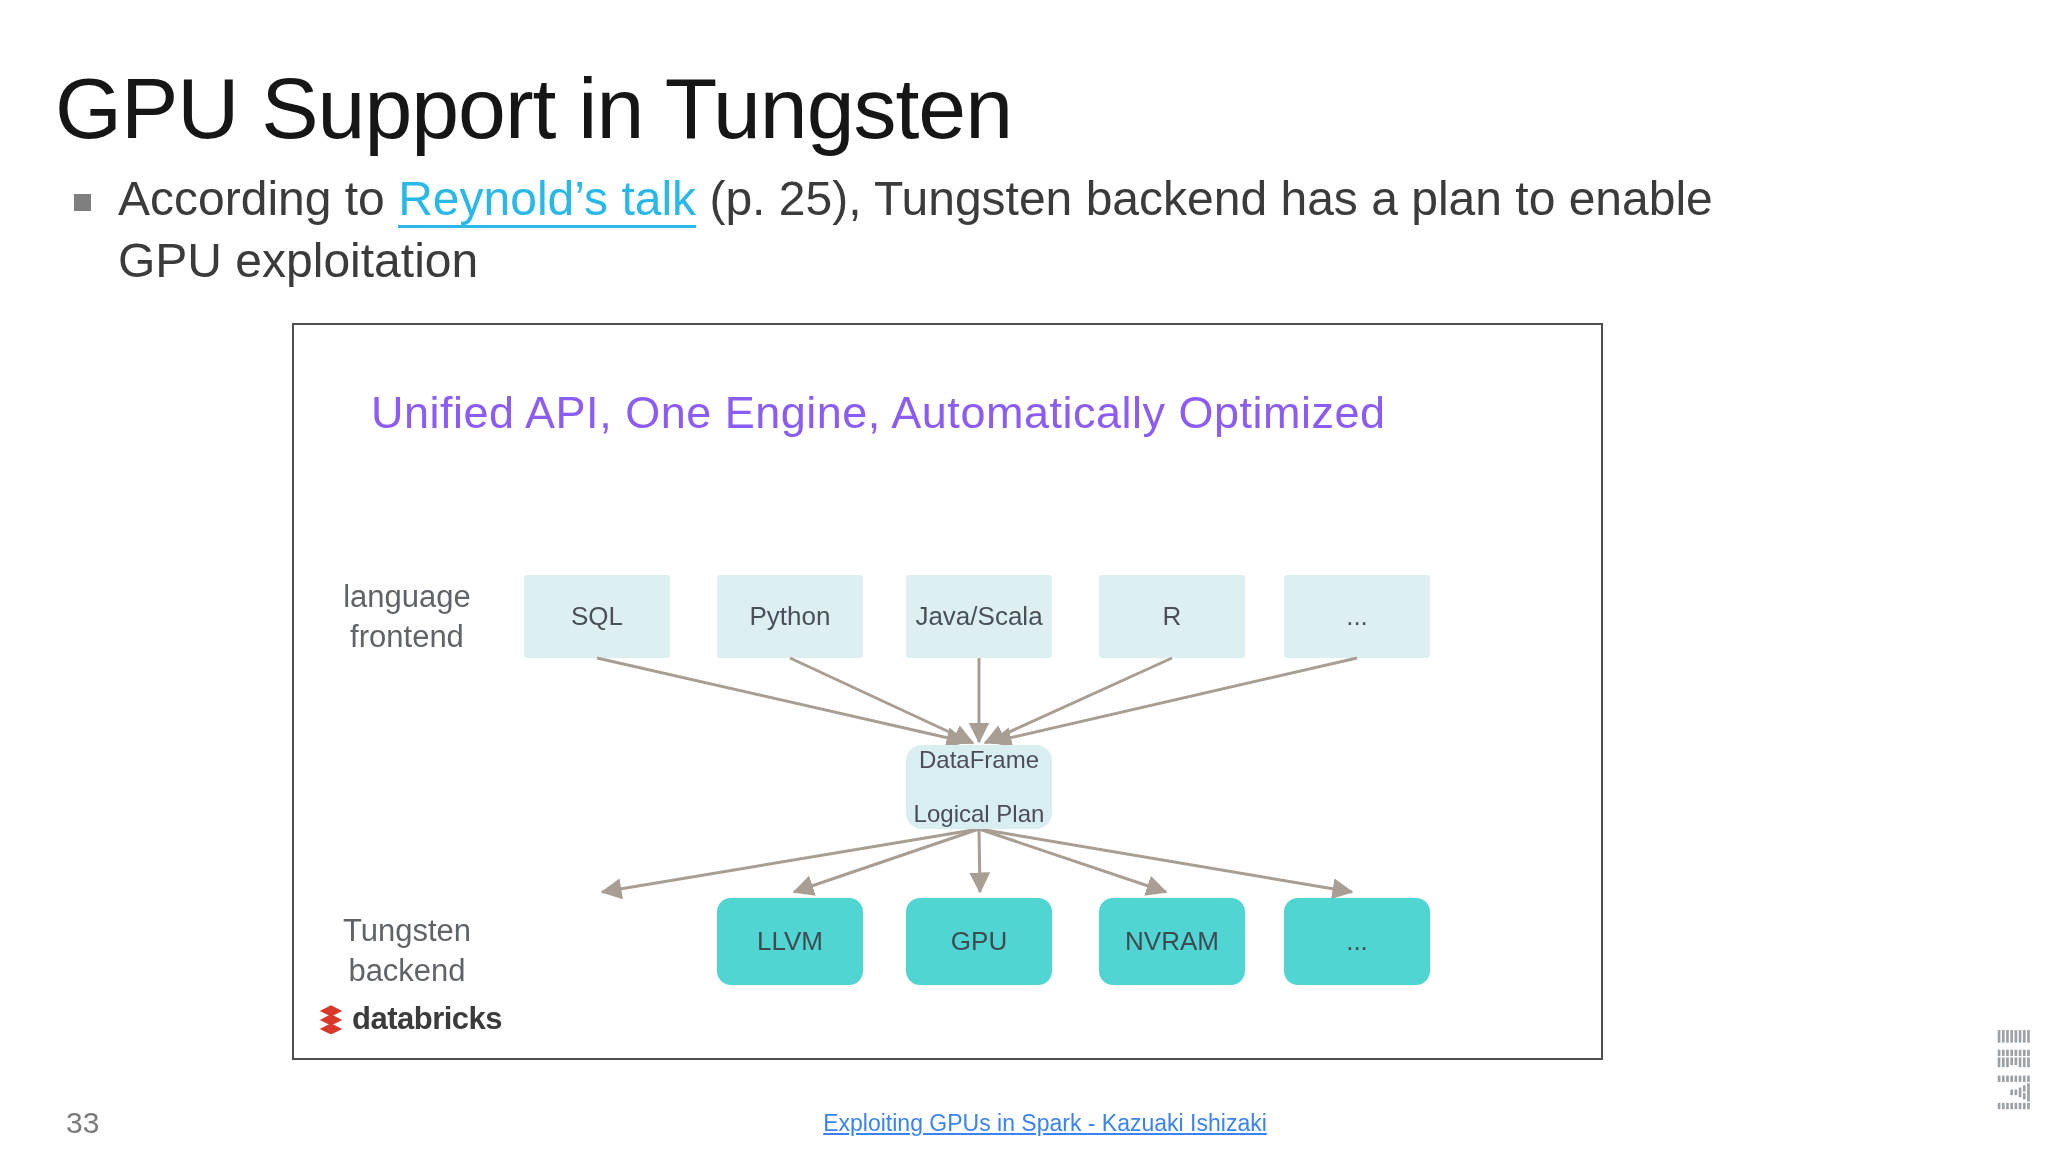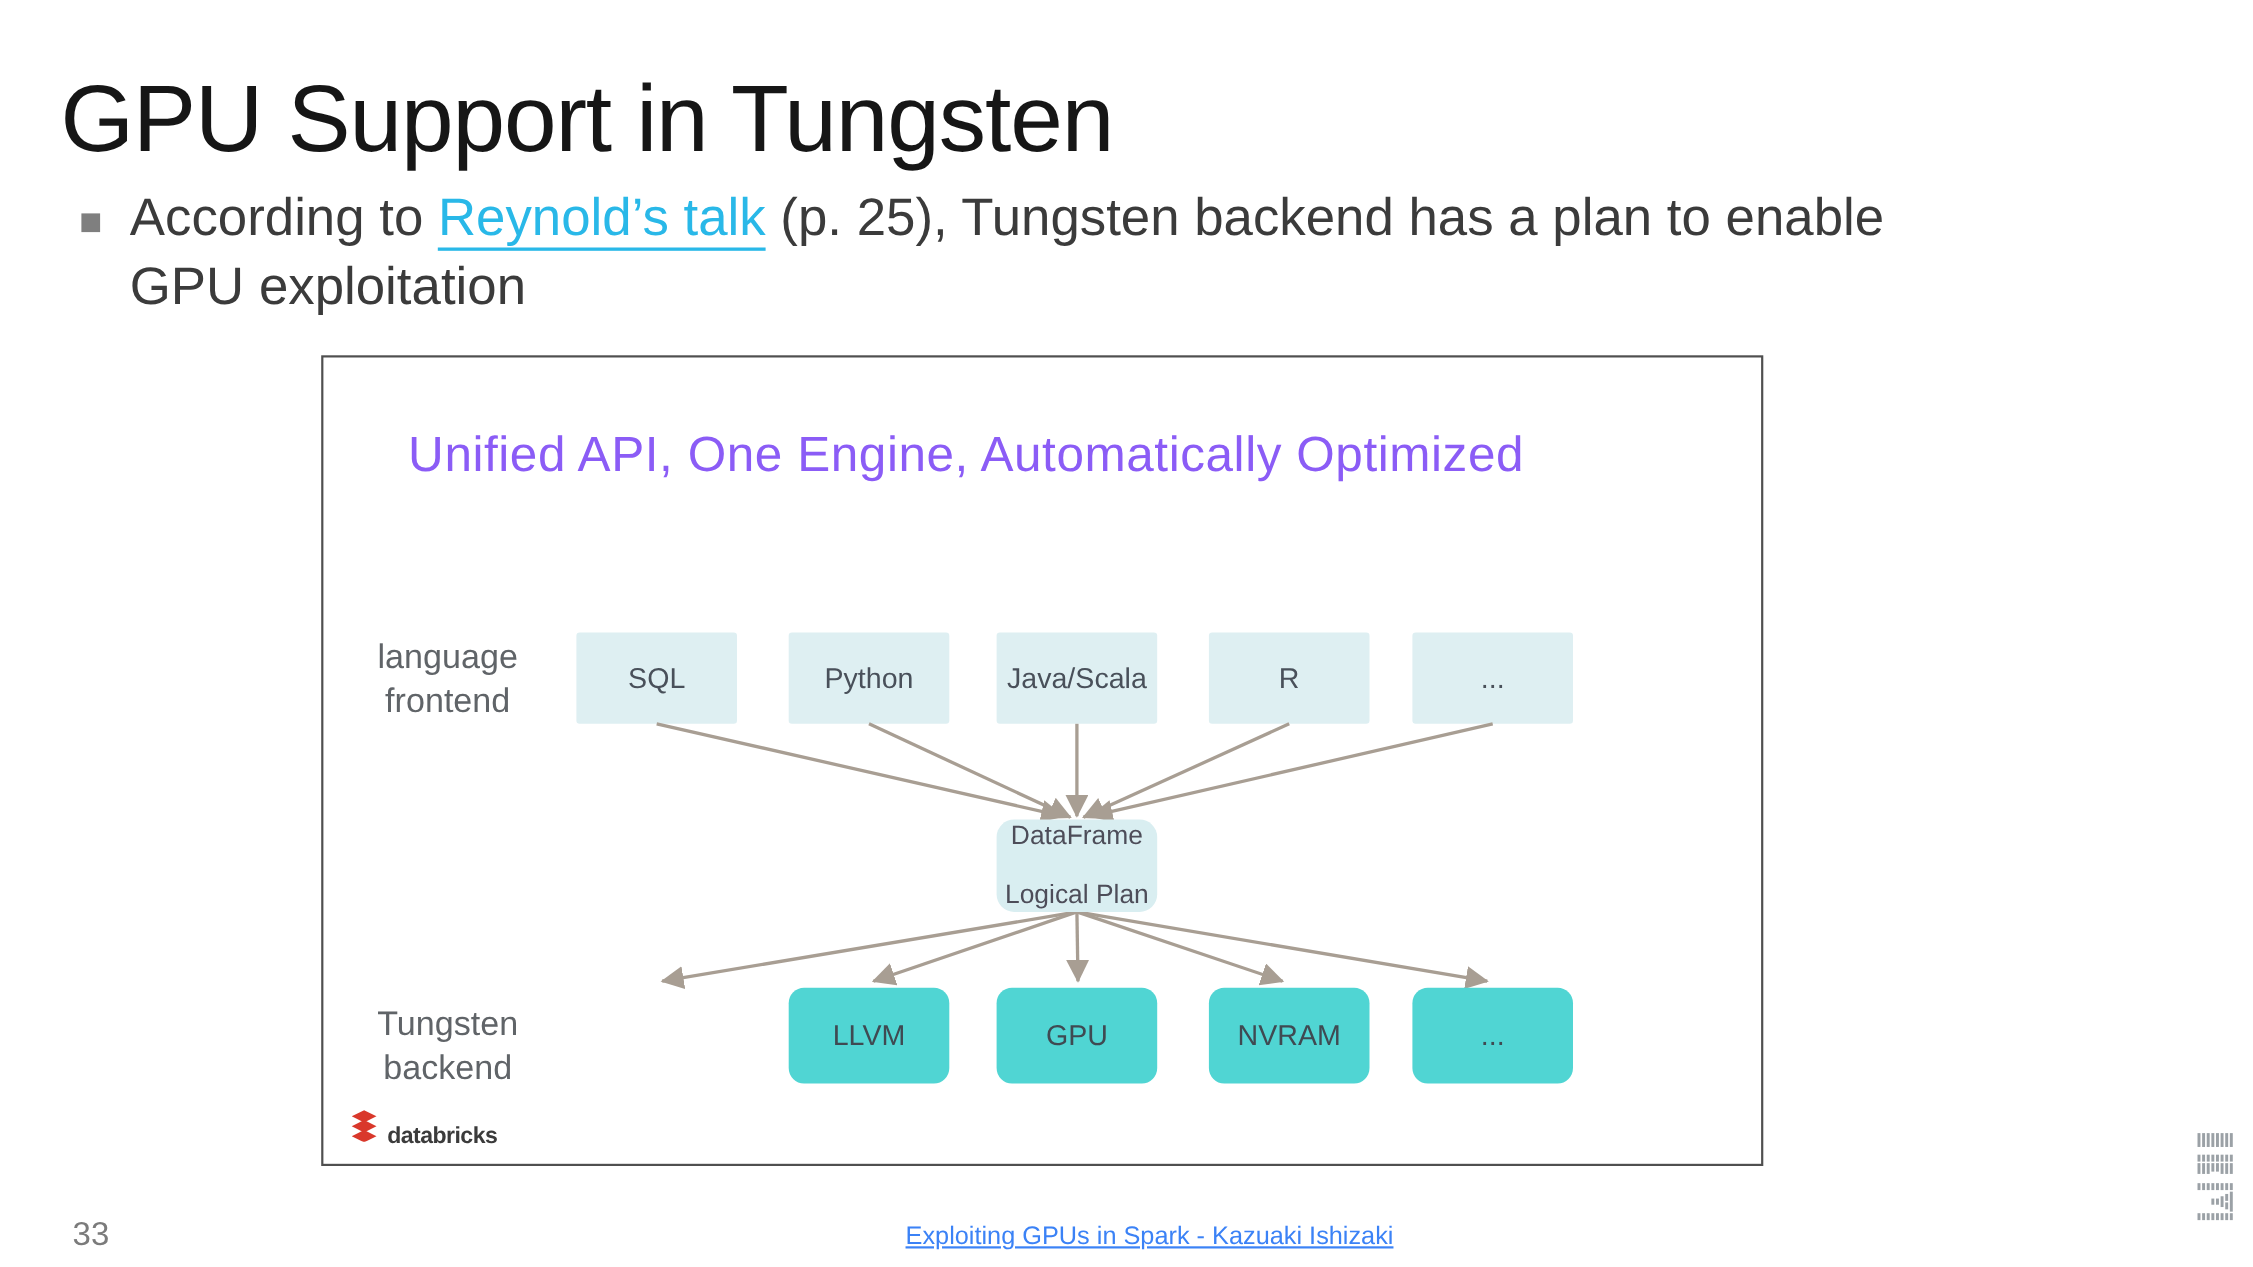--- a/index.html
+++ b/index.html
@@ -30,21 +30,21 @@
   .bbox.pale{background:var(--backend-box-pale,#e3f4f1);color:#565e63;}
   .c1{left:230px}.c2{left:423px}.c3{left:612px}.c4{left:805px}.c5{left:990px}
 
   .center-box{position:absolute;left:612px;top:420px;width:146px;height:84px;border-radius:16px;
               background:var(--center-box,#d9eef1);display:flex;flex-direction:column;align-items:center;
               justify-content:space-between;font-size:24px;line-height:1.25;color:#4d4d59;}
 
   .arrows{position:absolute;left:0;top:0;pointer-events:none;}
 
   .db-logo{position:absolute;left:22px;top:676px;display:flex;align-items:center;gap:6px;}
-  .db-text{font-size:21px;font-weight:600;color:#3b3b3b;letter-spacing:-0.5px;margin-top:20px;}
+  .db-text{font-size:31px;font-weight:600;color:#3b3b3b;letter-spacing:-0.5px;}
 
   .page-num{position:absolute;left:66px;top:1106px;font-size:30px;color:#7b7b7b;}
   .footer{position:absolute;left:1045px;top:1110px;transform:translateX(-50%);
           font-size:23px;color:#3b82f6;white-space:nowrap;text-decoration:underline;}
 
   .ibm{position:absolute;left:1985px;top:1028px;width:56px;height:84px;}
   .ibm svg{position:absolute;left:-14px;top:14px;transform:rotate(90deg);}
 </style>
 </head>
 <body>

